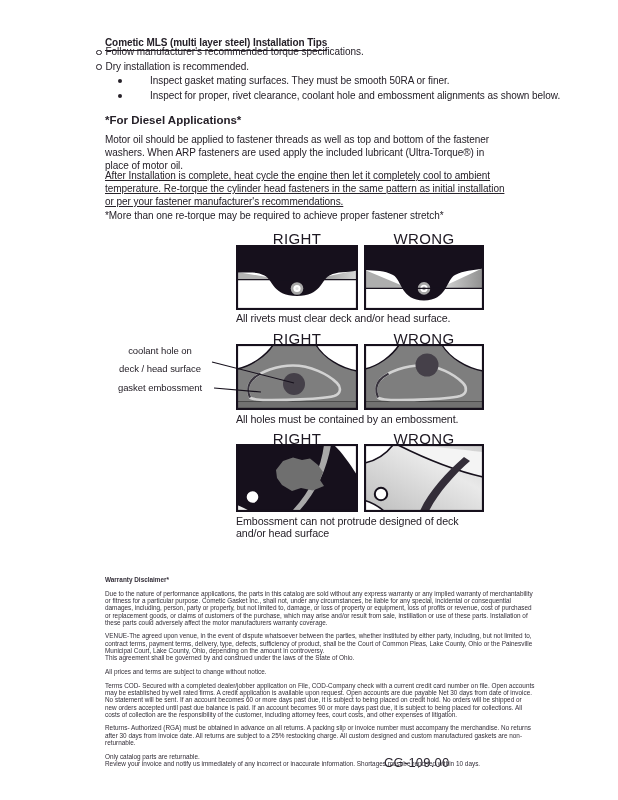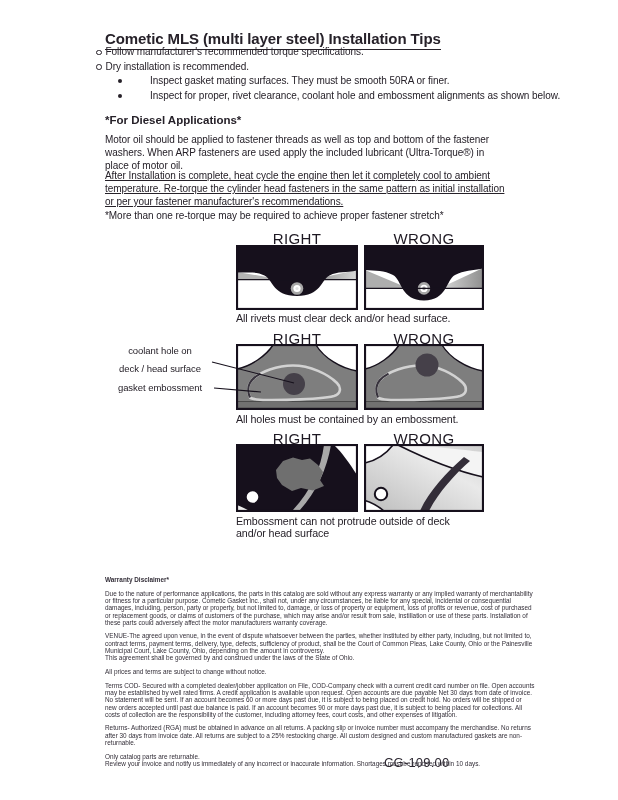--- a/index.html
+++ b/index.html
@@ -1,19 +1,19 @@
 <!DOCTYPE html>
 <html><head>
 <meta charset="utf-8">
 <style>
   html,body{margin:0;padding:0;background:#ffffff;}
   .page{position:relative;width:618px;height:800px;background:#ffffff;overflow:hidden;
         font-family:"Liberation Sans","DejaVu Sans",sans-serif;color:#262129;}
 
-  .title{position:absolute;left:105px;top:30px;font-size:15px;font-weight:bold;
+  .title{position:absolute;left:105px;top:37px;font-size:10px;font-weight:bold;
          letter-spacing:-0.1px;border-bottom:1.6px solid #262129;padding-bottom:2px;}
 
   .bullets{position:absolute;left:96px;top:45px;font-size:10px;line-height:14.6px;letter-spacing:-0.05px;}
   .brow{display:flex;align-items:flex-start;}
   .ob{width:3.5px;height:3.5px;border:1.1px solid #262129;border-radius:50%;margin:4.6px 4px 0 0;flex:none;}
   .fb{width:4px;height:4px;background:#262129;border-radius:50%;margin:4.8px 3px 0 0;flex:none;}
   .sub{margin-left:22px;gap:25px;}
 
   .diesel-h{position:absolute;left:105px;top:114px;font-size:11.5px;font-weight:bold;}
   .para{position:absolute;left:105px;width:400px;font-size:10px;line-height:13px;letter-spacing:-0.05px;}
@@ -186,21 +186,21 @@
       <path d="M1,19 C12,16.5 22,10 29,1 H119 V67 H20 C14,62 6,58 1,56.5 Z" fill="url(#g3w)"></path>
       <path d="M34,1 C58,13 88,26 119,33 L119,8 C92,5 62,2 48,1 Z" fill="#f4f4f4"></path>
       <path d="M34,1 C58,13 88,26 119,33" stroke="#16101c" stroke-width="1.6" fill="none"></path>
       <path d="M1,19 C12,16.5 22,10 29,1" stroke="#16101c" stroke-width="1.6" fill="none"></path>
       <path d="M1,56.5 C6,58 14,62 20,67" stroke="#16101c" stroke-width="1.6" fill="none"></path>
       <path d="M100,13 C83,28 64,48 56,67 L65,67 C74,49 91,30 106,17 Z" fill="#332d38"></path>
       <circle cx="17" cy="50" r="6.2" fill="#ffffff" stroke="#16101c" stroke-width="2"></circle>
       <rect x="1" y="1" width="118" height="66" fill="none" stroke="#16101c" stroke-width="2.2"></rect>
     </svg>
   </div>
-  <div class="dg-cap" id="c3">Embossment can not protrude outside of deck
+  <div class="dg-cap" id="c3">Embossment can not protrude designed of deck
 and/or head surface</div>
 
   <div class="legal">
     <div class="hd">Warranty Disclaimer*</div>
     <p>Due to the nature of performance applications, the parts in this catalog are sold without any express warranty or any implied warranty of merchantability or fitness for a particular purpose.  Cometic Gasket Inc., shall not, under any circumstances, be liable for any special, incidental or consequential damages, including, person, party or property, but not limited to, damage, or loss of property or equipment, loss of profits or revenue, cost of purchased or replacement goods, or claims of customers of the purchase, which may arise and/or result from sale, instillation or use of these parts.  Installation of these parts could adversely affect the motor manufacturers warranty coverage.</p>
     <p>VENUE-The agreed upon venue, in the event of dispute whatsoever between the parties, whether instituted by either party, including, but not limited to, contract terms, payment terms, delivery, type, defects, sufficiency of product, shall be the Court of Common Pleas, Lake County, Ohio or the Painesville Municipal Court, Lake County, Ohio, depending on the amount in controversy.</p>
     <p class="tight">This agreement shall be governed by and construed under the laws of the State of Ohio.</p>
     <p>All prices and terms are subject to change without notice.</p>
     <p>Terms COD- Secured with a completed dealer/jobber application on File, COD-Company check with a current credit card number on file.  Open accounts may be established by well rated firms.  A credit application is available upon request.  Open accounts are due payable Net 30 days from date of invoice.  No statement will be sent.  If an account becomes 60 or more days past due, it is subject to being placed on credit hold.  No orders will be shipped or new orders accepted until past due balance is paid.  If an account becomes 90 or more days past due, it is subject to being placed for collections.  All costs of collection are the responsibility of the customer, including attorney fees, court costs, and other expenses of litigation.</p>
     <p>Returns- Authorized (RGA) must be obtained in advance on all returns.  A packing slip or invoice number must accompany the merchandise.  No returns after 30 days from invoice date.  All returns are subject to a 25% restocking charge.  All custom designed and custom manufactured gaskets are non-returnable.</p>

